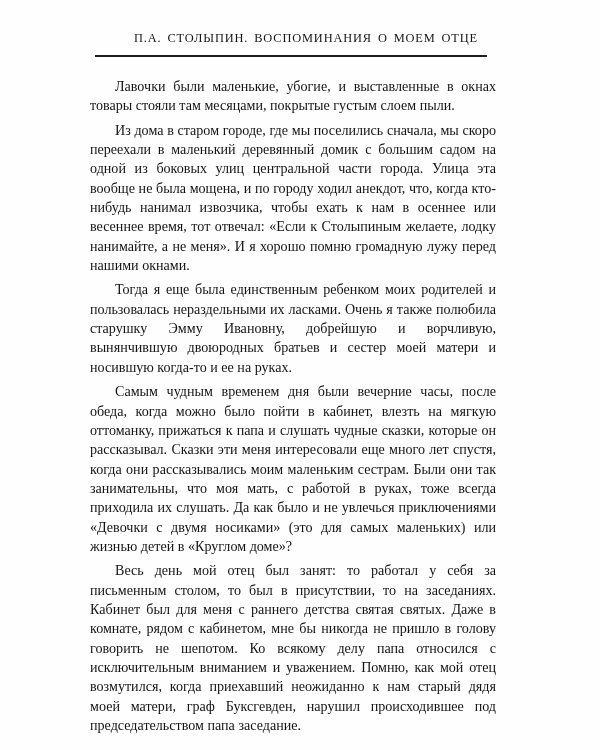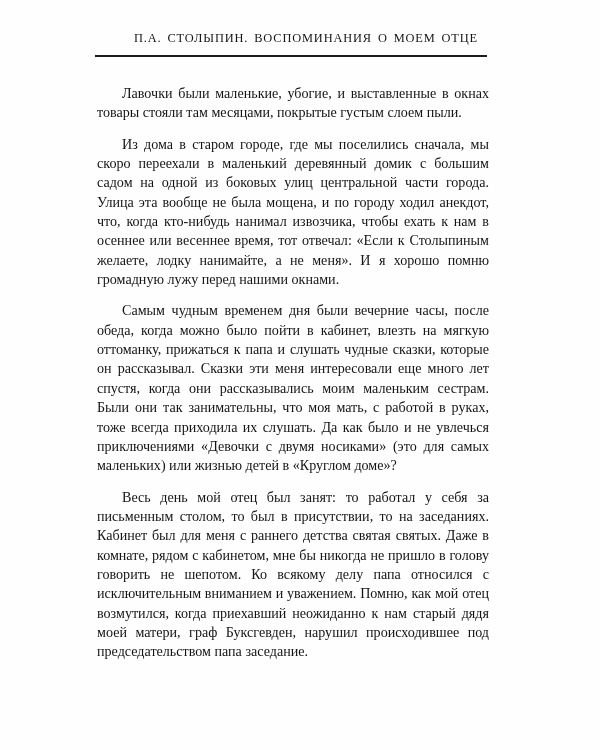--- a/index.html
+++ b/index.html
@@ -59,21 +59,21 @@
     top: 72px;
     width: 416px;
     text-align: justify;
     text-justify: inter-word;
     font-size: 14.1px;
     line-height: 19.35px;
     color: #141414;
     hyphens: manual;
   }
   .textblock p {
-    margin: 12px;
+    margin: 5px;
     text-indent: 25px;
     text-align: justify;
   }
 
   
   .folio {
     position: absolute;
     left: 0;
     right: 0;
     top: 688px;
@@ -92,18 +92,19 @@
 
   <div class="running-head">
     <span class="running-head-text">П.А. СТОЛЫПИН. ВОСПОМИНАНИЯ О МОЕМ ОТЦЕ</span>
   </div>
 
   <div class="head-rule"></div>
 
   <div class="textblock">
     <p>Лавочки были маленькие, убогие, и выставленные в окнах товары стояли там месяцами, покрытые густым слоем пыли.</p>
     <p>Из дома в старом городе, где мы поселились сначала, мы скоро переехали в маленький деревянный домик с большим садом на одной из боковых улиц центральной части города. Улица эта вообще не была мощена, и по городу ходил анекдот, что, когда кто-нибудь нанимал извозчика, чтобы ехать к нам в осеннее или весеннее время, тот отвечал: «Если к Столыпиным желаете, лодку нанимайте, а не меня». И я хорошо помню громадную лужу перед нашими окнами.</p>
+    <p>Тогда я еще была единственным ребенком моих родителей и пользовалась нераздельными их ласками. Очень я также полюбила старушку Эмму Ивановну, добрейшую и ворчливую, вынянчившую двоюродных братьев и сестер моей матери и носившую когда-то и ее на руках.</p>
     <p>Самым чудным временем дня были вечерние часы, после обеда, когда можно было пойти в кабинет, влезть на мягкую оттоманку, прижаться к папа и слушать чудные сказки, которые он рассказывал. Сказки эти меня интересовали еще много лет спустя, когда они рассказывались моим маленьким сестрам. Были они так занимательны, что моя мать, с работой в руках, тоже всегда приходила их слушать. Да как было и не увлечься приключениями «Девочки с двумя носиками» (это для самых маленьких) или жизнью детей в «Круглом доме»?</p>
     <p>Весь день мой отец был занят: то работал у себя за письменным столом, то был в присутствии, то на заседаниях. Кабинет был для меня с раннего детства святая святых. Даже в комнате, рядом с кабинетом, мне бы никогда не пришло в голову говорить не шепотом. Ко всякому делу папа относился с исключительным вниманием и уважением. Помню, как мой отец возмутился, когда приехавший неожиданно к нам старый дядя моей матери, граф Буксгевден, нарушил происходившее под председательством папа заседание.</p>
   </div>
 
 
 </div>
 
 </body></html>

